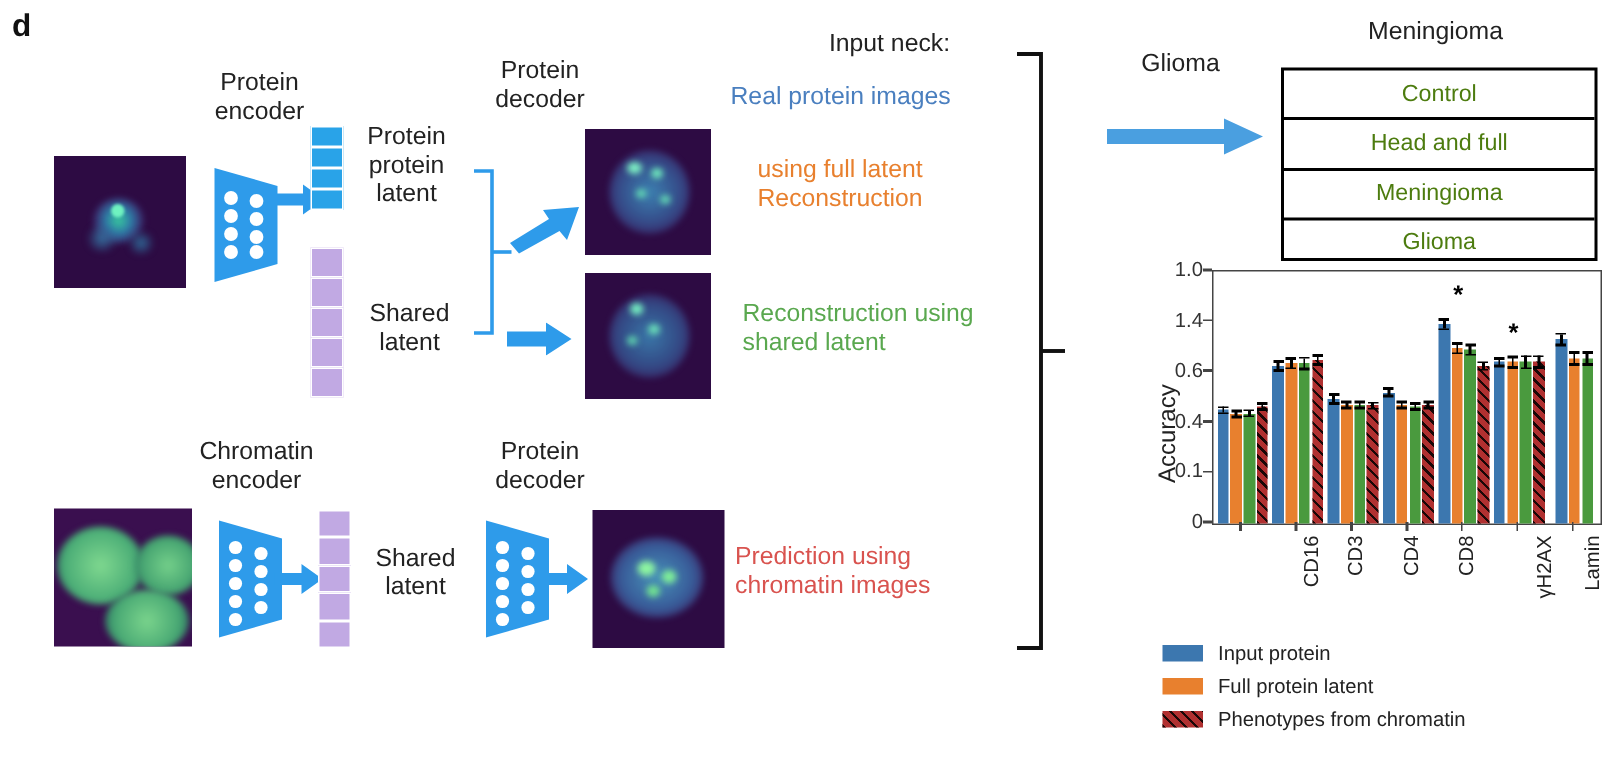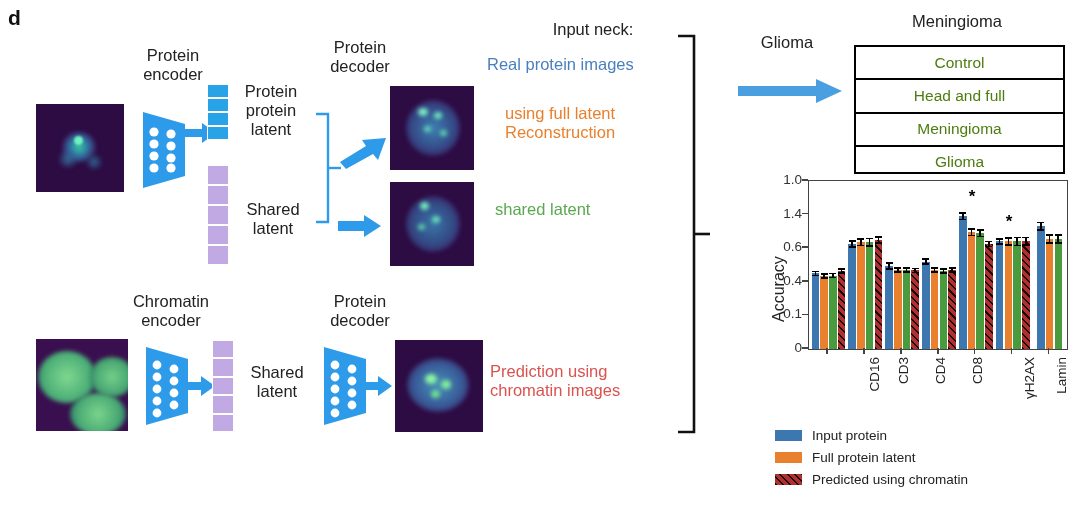--- a/index.html
+++ b/index.html
@@ -164,20 +164,21 @@
 <div class="abs lbl lbl-left" style="left:487px;top:55px;width:200px;color:#4a7fbf;">
   <div>Real protein images</div>
 </div>
 
 <div class="abs lbl lbl-left" style="left:505px;top:104px;width:200px;color:#e8802e;">
   <div>using full latent</div>
   <div>Reconstruction</div>
 </div>
 
 <div class="abs lbl lbl-left" style="left:495px;top:200px;width:215px;color:#5aa84f;">
+  <div>Reconstruction using</div>
   <div>shared latent</div>
 </div>
 
 <div class="abs lbl lbl-left" style="left:490px;top:362px;width:210px;color:#d9534f;">
   <div>Prediction using</div>
   <div>chromatin images</div>
 </div>
 
 <div class="micro" style="left:36px;top:339px;width:92px;height:92px;background:#3a0f4f;overflow:hidden;">
   <div class="blob" style="left:2px;top:12px;width:58px;height:52px;background:radial-gradient(circle,#7fd88f 0%,#4cae77 60%,#2f7a63 85%,transparent 95%);"></div>
@@ -441,15 +442,15 @@
     <div class="lg-row">
       <div class="lg-swatch" style="background: rgb(60, 119, 175);"></div>
       <div class="lg-text">Input protein</div>
     </div>
     <div class="lg-row">
       <div class="lg-swatch" style="background: rgb(232, 128, 46);"></div>
       <div class="lg-text">Full protein latent</div>
     </div>
     <div class="lg-row">
       <div class="lg-swatch" style="background: repeating-linear-gradient(45deg, rgba(0, 0, 0, 0.85) 0px, rgba(0, 0, 0, 0.85) 1.6px, rgba(0, 0, 0, 0) 1.6px, rgba(0, 0, 0, 0) 5.2px) rgb(176, 48, 48);"></div>
-      <div class="lg-text">Predicted using chromatin</div>
+      <div class="lg-text">Phenotypes from chromatin</div>
     </div>
   </div>
 
 </body></html>

